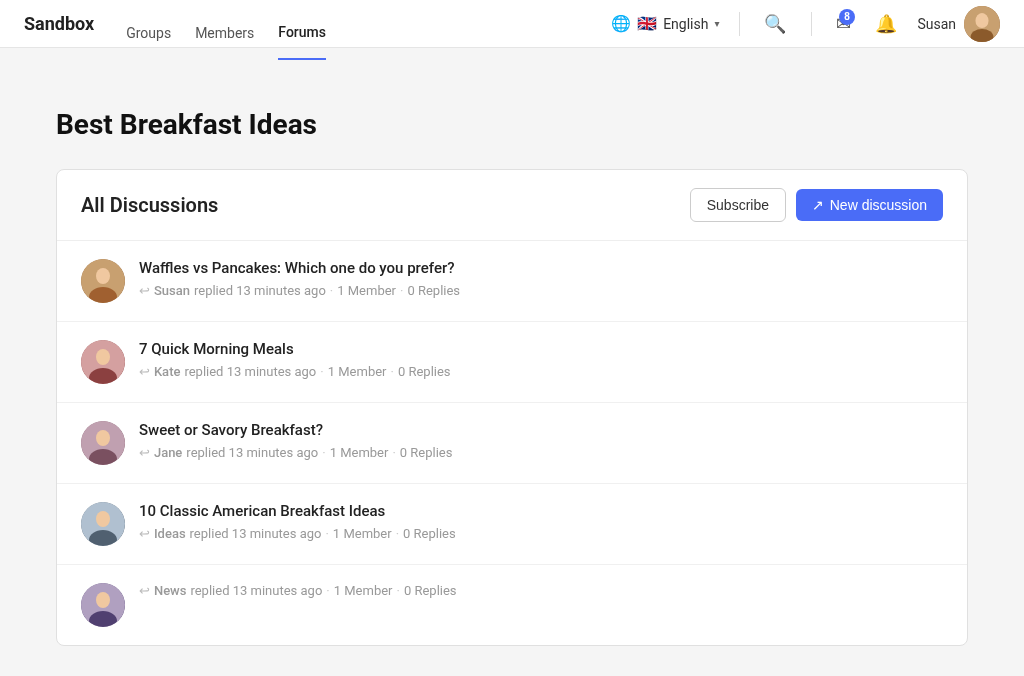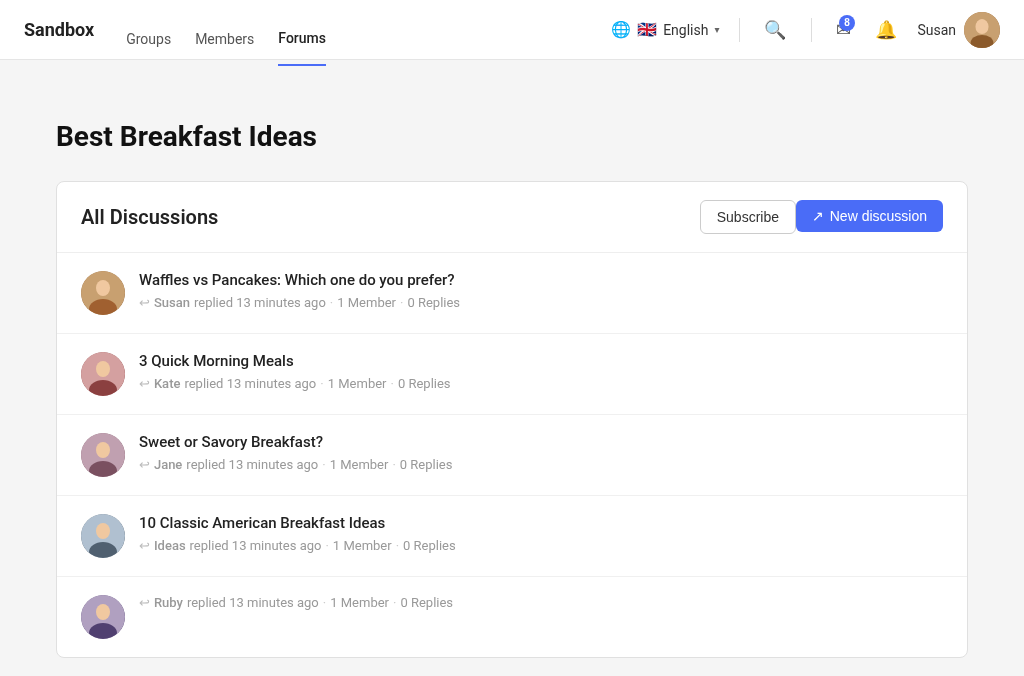--- a/index.html
+++ b/index.html
@@ -5,21 +5,21 @@
     * { box-sizing: border-box; margin: 0; padding: 0; }
     body { font-family: -apple-system, BlinkMacSystemFont, 'Segoe UI', Roboto, sans-serif; background: #f5f5f5; color: #333; min-height: 676px; }
 
     
     nav {
       background: #fff;
       border-bottom: 1px solid #e5e5e5;
       display: flex;
       align-items: center;
       padding: 0 24px;
-      height: 60px;
+      height: 48px;
       position: relative;
     }
     .nav-logo {
       font-weight: 700;
       font-size: 18px;
       color: #222;
       margin-right: 32px;
     }
     .nav-links {
       display: flex;
@@ -130,21 +130,22 @@
       padding: 18px 24px;
       border-bottom: 1px solid #eee;
     }
     .card-header-title {
       font-size: 20px;
       font-weight: 600;
       color: #222;
     }
     .header-actions {
       display: flex;
-      align-items: flex-start;
+      gap: 10px;
+      align-items: center;
     }
     .btn-subscribe {
       background: #fff;
       border: 1px solid #ccc;
       border-radius: 6px;
       padding: 8px 16px;
       font-size: 14px;
       color: #333;
       cursor: pointer;
     }
@@ -299,21 +300,21 @@
     </div>
         <div class="discussion-item">
       <div class="discussion-avatar av-kate">
         <svg viewBox="0 0 44 44" width="44" height="44" xmlns="http://www.w3.org/2000/svg" style="border-radius:50%">
           <circle cx="22" cy="22" r="22" fill="#d4a0a0"></circle>
           <ellipse cx="22" cy="38" rx="14" ry="10" fill="#8b4040"></ellipse>
           <ellipse cx="22" cy="17" rx="7" ry="8" fill="#f0c8a0"></ellipse>
         </svg>
       </div>
       <div class="discussion-content">
-        <div class="discussion-title">3 Quick Morning Meals</div>
+        <div class="discussion-title">7 Quick Morning Meals</div>
         <div class="discussion-meta">
           <span class="reply-icon">↩</span>
           <span class="meta-name">Kate</span>
           <span>replied 13 minutes ago</span>
           <span class="meta-dot">·</span>
           <span>1 Member</span>
           <span class="meta-dot">·</span>
           <span>0 Replies</span>
         </div>
       </div>
@@ -364,21 +365,21 @@
       <div class="discussion-avatar av-ruby">
         <svg viewBox="0 0 44 44" width="44" height="44" xmlns="http://www.w3.org/2000/svg" style="border-radius:50%">
           <circle cx="22" cy="22" r="22" fill="#b0a0c0"></circle>
           <ellipse cx="22" cy="38" rx="14" ry="10" fill="#504070"></ellipse>
           <ellipse cx="22" cy="17" rx="7" ry="8" fill="#f0c8a0"></ellipse>
         </svg>
       </div>
       <div class="discussion-content">
         <div class="discussion-meta">
           <span class="reply-icon">↩</span>
-          <span class="meta-name">Ruby</span>
+          <span class="meta-name">News</span>
           <span>replied 13 minutes ago</span>
           <span class="meta-dot">·</span>
           <span>1 Member</span>
           <span class="meta-dot">·</span>
           <span>0 Replies</span>
         </div>
       </div>
     </div>
       </div>
   </div>

